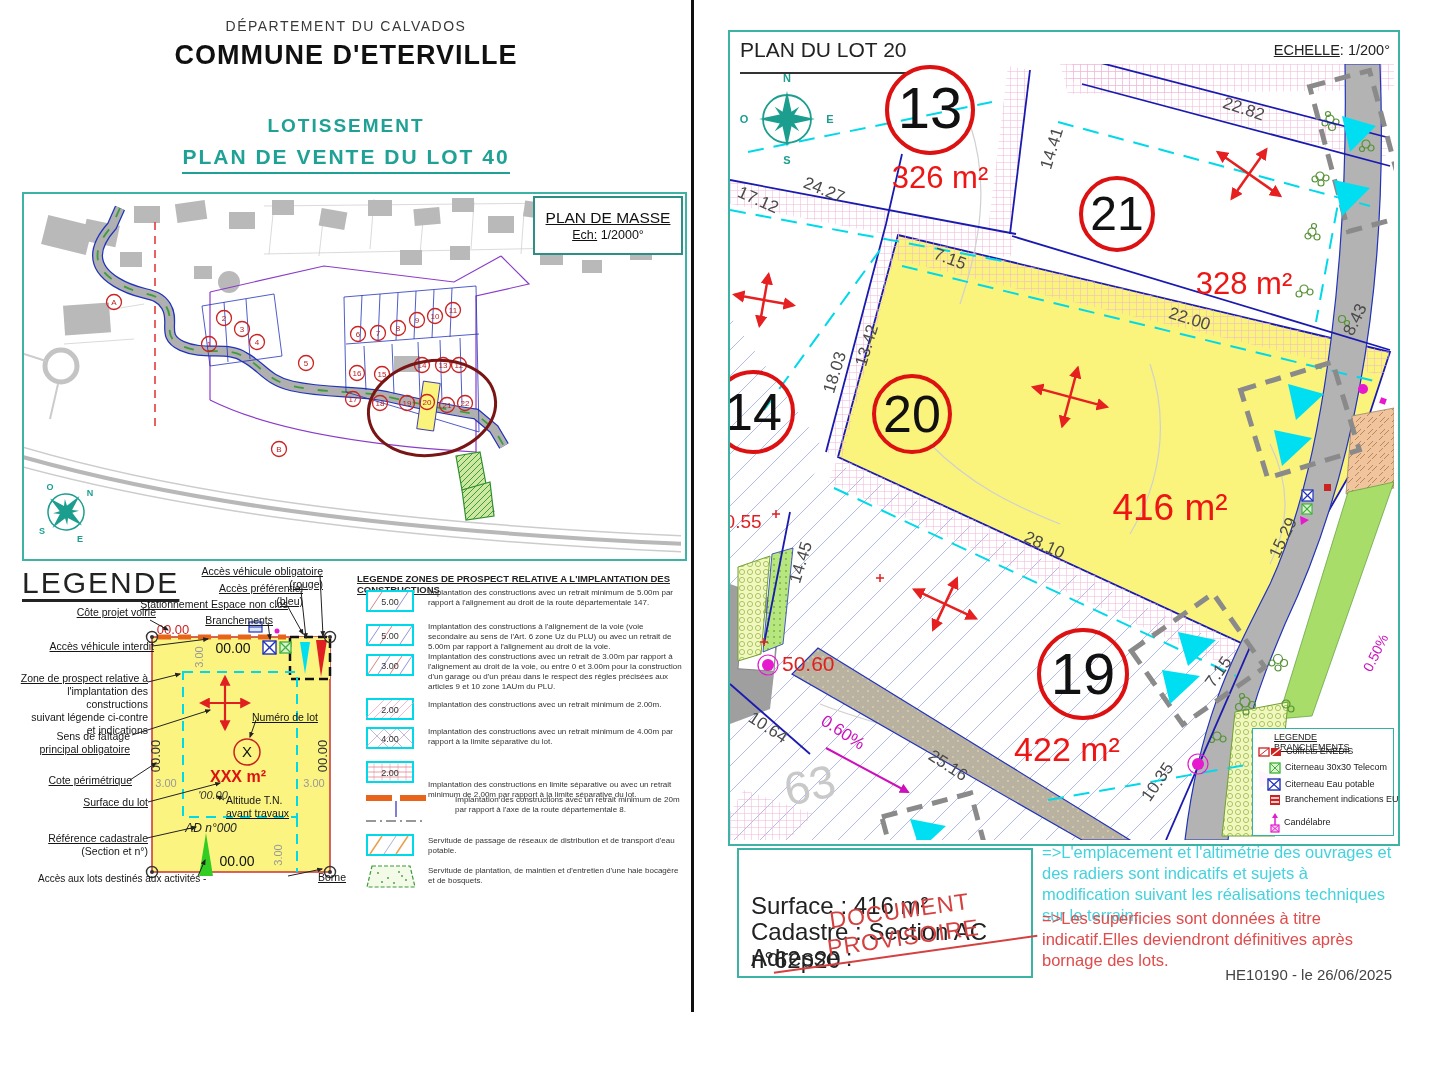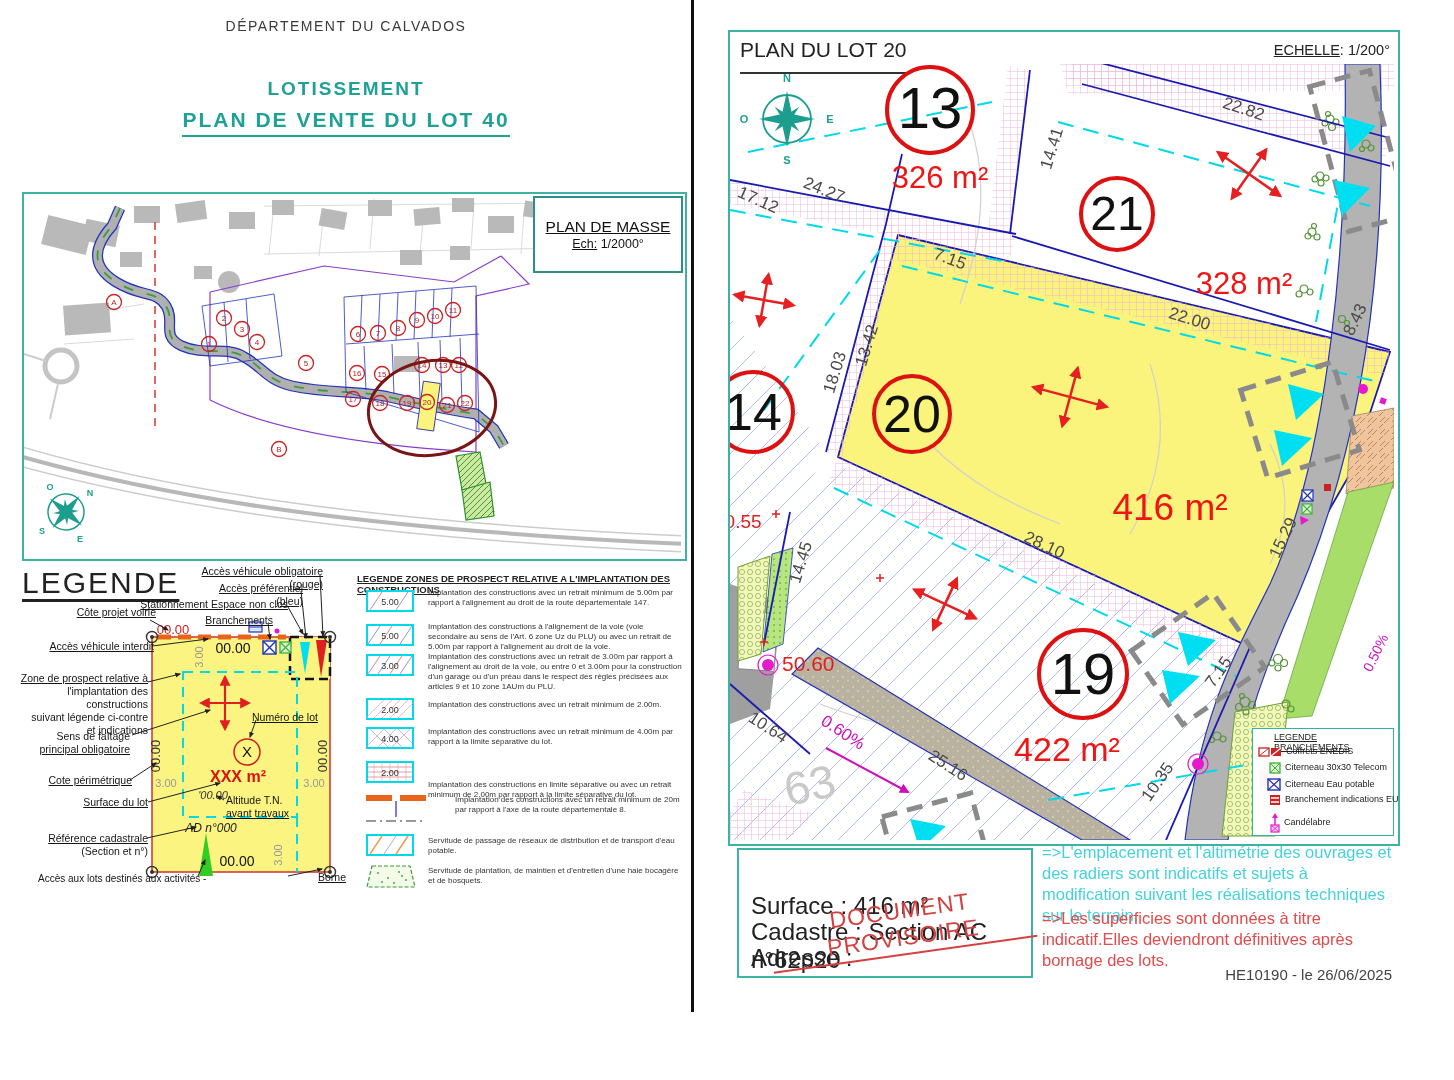--- a/index.html
+++ b/index.html
@@ -11,21 +11,21 @@
   
   #left-header{left:0;top:0;width:692px;text-align:center;}
   .dept{margin-top:18px;font-size:14px;letter-spacing:1.5px;color:#3a3a3a;}
   .commune{margin-top:6px;font-size:27px;font-weight:bold;letter-spacing:1px;color:#101010;}
   .lotissement{margin-top:44px;font-size:19px;font-weight:bold;letter-spacing:2px;color:#1fa195;}
   .ptitle{margin-top:8px;display:inline-block;font-size:21px;font-weight:bold;letter-spacing:2px;
           color:#1fa195;border-bottom:2px solid #1fa195;padding-bottom:3px;}
   
   #plan-masse{left:22px;top:192px;width:661px;height:365px;border:2px solid #3db3a6;background:#fff;}
   #pm-label{position:absolute;right:2px;top:2px;width:142px;border:2px solid #2e8f86;background:#fff;
-            text-align:center;padding:20px 2px;z-index:5;}
+            text-align:center;padding:11px 2px;z-index:5;}
   #pm-label .t1{font-size:15.5px;text-decoration:underline;color:#111;}
   #pm-label .t2{font-size:12.5px;color:#111;margin-top:1px;}
   #pm-label .t2 .u{text-decoration:underline;}
   
   #legende-title{left:22px;top:566px;font-size:30px;letter-spacing:2px;color:#222;
                  text-decoration:underline;text-underline-offset:6px;}
   .callout{position:absolute;font-size:10.5px;line-height:13px;color:#151515;}
   .callout.r{text-align:right;}
   .callout .u{text-decoration:underline;}
   .u{text-decoration:underline;text-align:center;}
@@ -57,20 +57,21 @@
   
   #note-cyan{left:1042px;top:842px;width:352px;font-size:16.5px;line-height:21px;color:#44d2dd;}
   #note-red{left:1042px;top:908px;width:352px;font-size:16.5px;line-height:21px;color:#e04b4b;}
   #footer{left:1178px;top:966px;width:214px;text-align:right;font-size:15px;color:#444;}
 </style>
 </head>
 <body>
 
 <div class="abs" id="left-header">
   <div class="dept">DÉPARTEMENT DU CALVADOS</div>
+  <div class="commune">COMMUNE D'ETERVILLE</div>
   <div class="lotissement">LOTISSEMENT</div>
   <div><span class="ptitle">PLAN DE VENTE DU LOT 40</span></div>
 </div>
 
 <div class="abs" id="plan-masse">
   <div id="pm-label">
     <div class="t1">PLAN DE MASSE</div>
     <div class="t2"><span class="u">Ech:</span> <span>1/2000°</span></div>
   </div>
   <svg width="657" height="361" viewBox="0 0 657 361">

